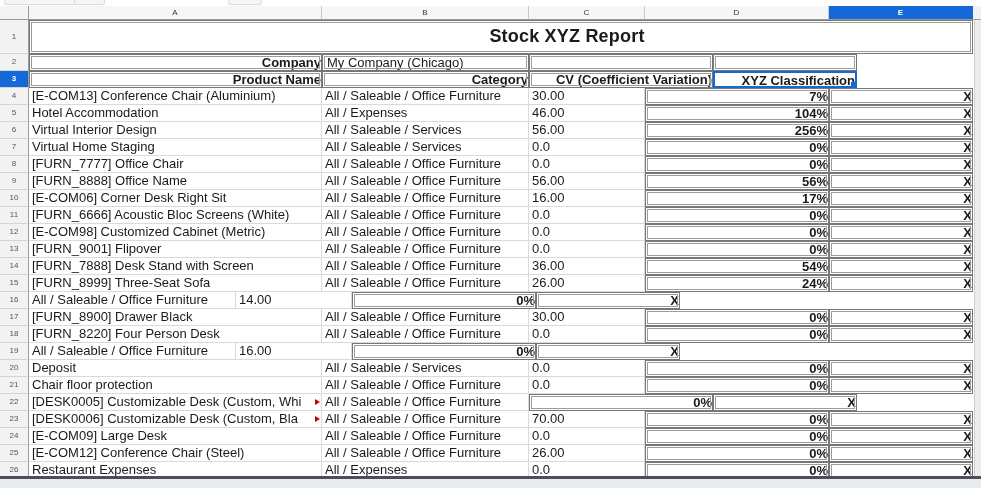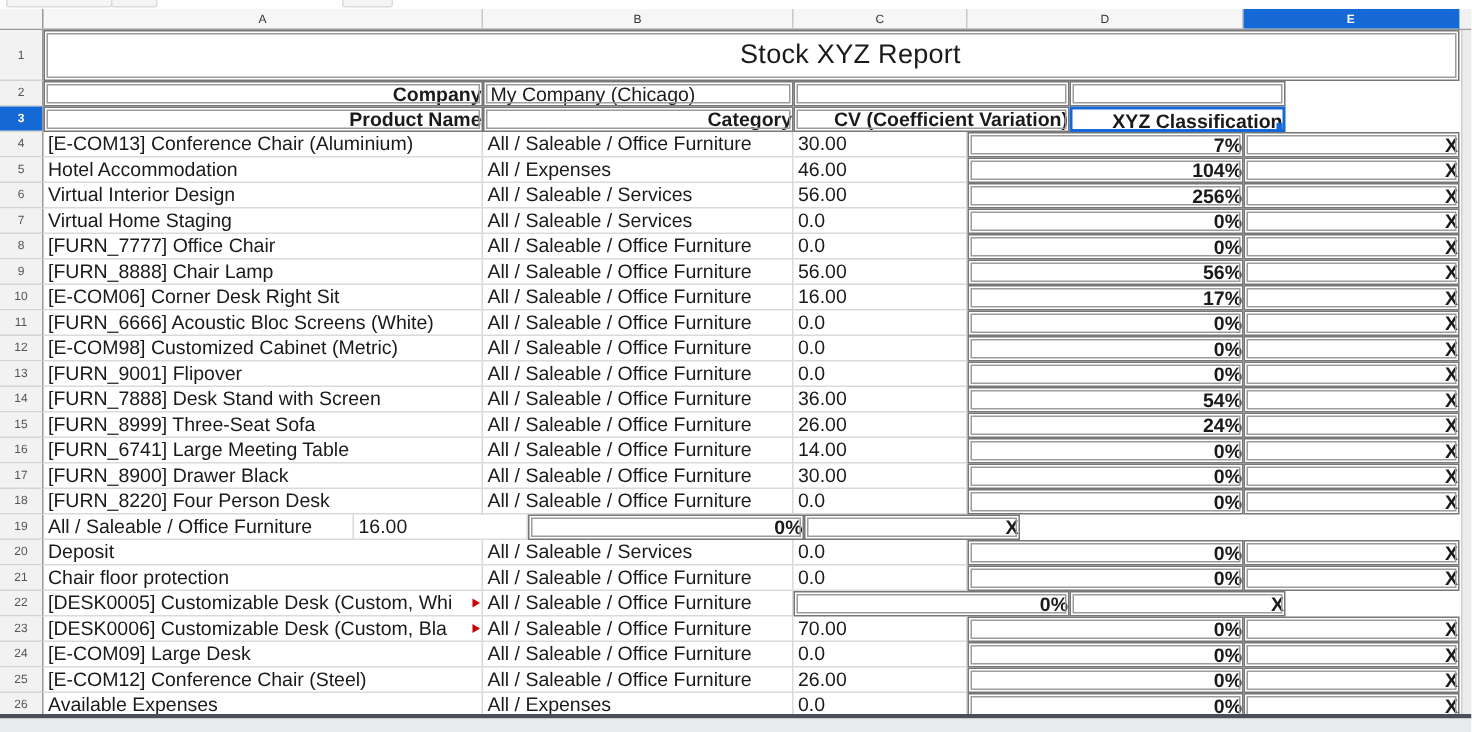--- a/index.html
+++ b/index.html
@@ -39,21 +39,21 @@
 
   .plain { border-right:1px solid #dadada; border-bottom:1px solid #dadada; padding:0 0 0 3px; }
   .boxed { border:1px solid #777; padding:0 0 0 4px; }
   .boxed::after { content:""; position:absolute; inset:1px; border:1px solid #9c9c9c; pointer-events:none; }
   .bold { font-weight:bold;text-align:right; }
 
   
   .row-title { height:34px; }
   .row-title .gut { line-height:34px; }
   .titlecell { width:944px; flex:0 0 944px; line-height:31px; }
-  .titletext { display:block; font-weight:normal; font-size:18px; text-align:center; padding-left:128px; letter-spacing:0.2px; }
+  .titletext { display:block; font-weight:bold; font-size:18px; text-align:center; padding-left:128px; letter-spacing:0.2px; }
   .hrow { height:17px; }
   .hrow .gut { line-height:16px; }
   .hrow .cell { line-height:15px; }
   .drow { height:17px; }
   .drow .gut { line-height:16px; }
   .drow .cell { line-height:15px; }
 
   
   .selcell { border:2px solid #1569d6; padding-left:3px; }
   .selcell::after { border:none; }
@@ -176,21 +176,21 @@
     </div>
     <div class="cell plain w-b">All / Saleable / Office Furniture</div>
     <div class="cell plain w-c">0.0</div>
     <div class="cell boxed bold w-d">0%</div>
     <div class="cell boxed bold w-e">X</div>
   </div>
 
   <div class="row drow">
     <div class="gut">9</div>
     <div class="cell plain w-a">
-      <span class="txt">[FURN_8888] Chair Lamp</span>
+      <span class="txt">[FURN_8888] Office Name</span>
       
     </div>
     <div class="cell plain w-b">All / Saleable / Office Furniture</div>
     <div class="cell plain w-c">56.00</div>
     <div class="cell boxed bold w-d">56%</div>
     <div class="cell boxed bold w-e">X</div>
   </div>
 
   <div class="row drow">
     <div class="gut">10</div>
@@ -259,24 +259,20 @@
       
     </div>
     <div class="cell plain w-b">All / Saleable / Office Furniture</div>
     <div class="cell plain w-c">26.00</div>
     <div class="cell boxed bold w-d">24%</div>
     <div class="cell boxed bold w-e">X</div>
   </div>
 
   <div class="row drow">
     <div class="gut">16</div>
-    <div class="cell plain w-a">
-      <span class="txt">[FURN_6741] Large Meeting Table</span>
-      
-    </div>
     <div class="cell plain w-b">All / Saleable / Office Furniture</div>
     <div class="cell plain w-c">14.00</div>
     <div class="cell boxed bold w-d">0%</div>
     <div class="cell boxed bold w-e">X</div>
   </div>
 
   <div class="row drow">
     <div class="gut">17</div>
     <div class="cell plain w-a">
       <span class="txt">[FURN_8900] Drawer Black</span>
@@ -375,21 +371,21 @@
     </div>
     <div class="cell plain w-b">All / Saleable / Office Furniture</div>
     <div class="cell plain w-c">26.00</div>
     <div class="cell boxed bold w-d">0%</div>
     <div class="cell boxed bold w-e">X</div>
   </div>
 
   <div class="row drow">
     <div class="gut">26</div>
     <div class="cell plain w-a">
-      <span class="txt">Available Expenses</span>
+      <span class="txt">Restaurant Expenses</span>
       
     </div>
     <div class="cell plain w-b">All / Expenses</div>
     <div class="cell plain w-c">0.0</div>
     <div class="cell boxed bold w-d">0%</div>
     <div class="cell boxed bold w-e">X</div>
   </div>
 </div>
   </div>
 

